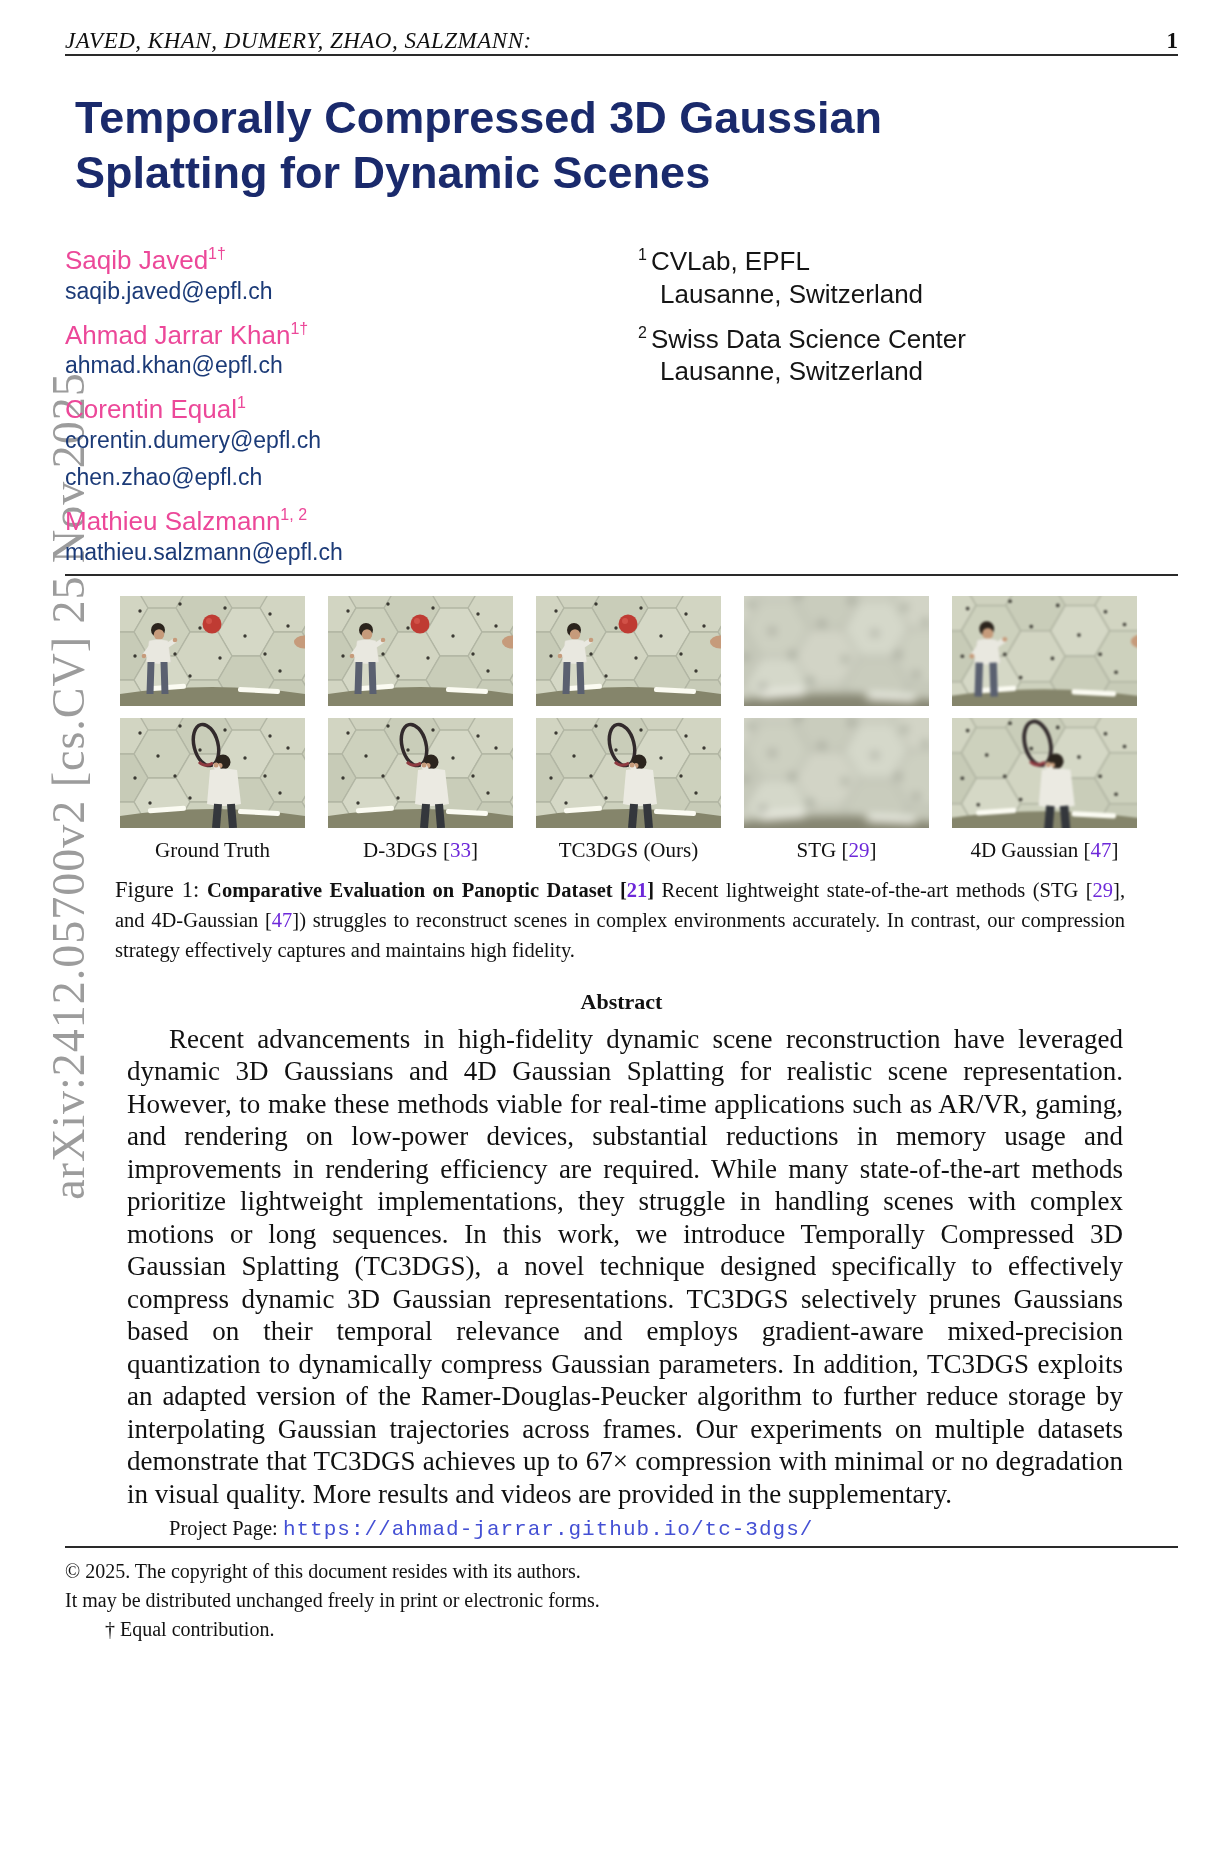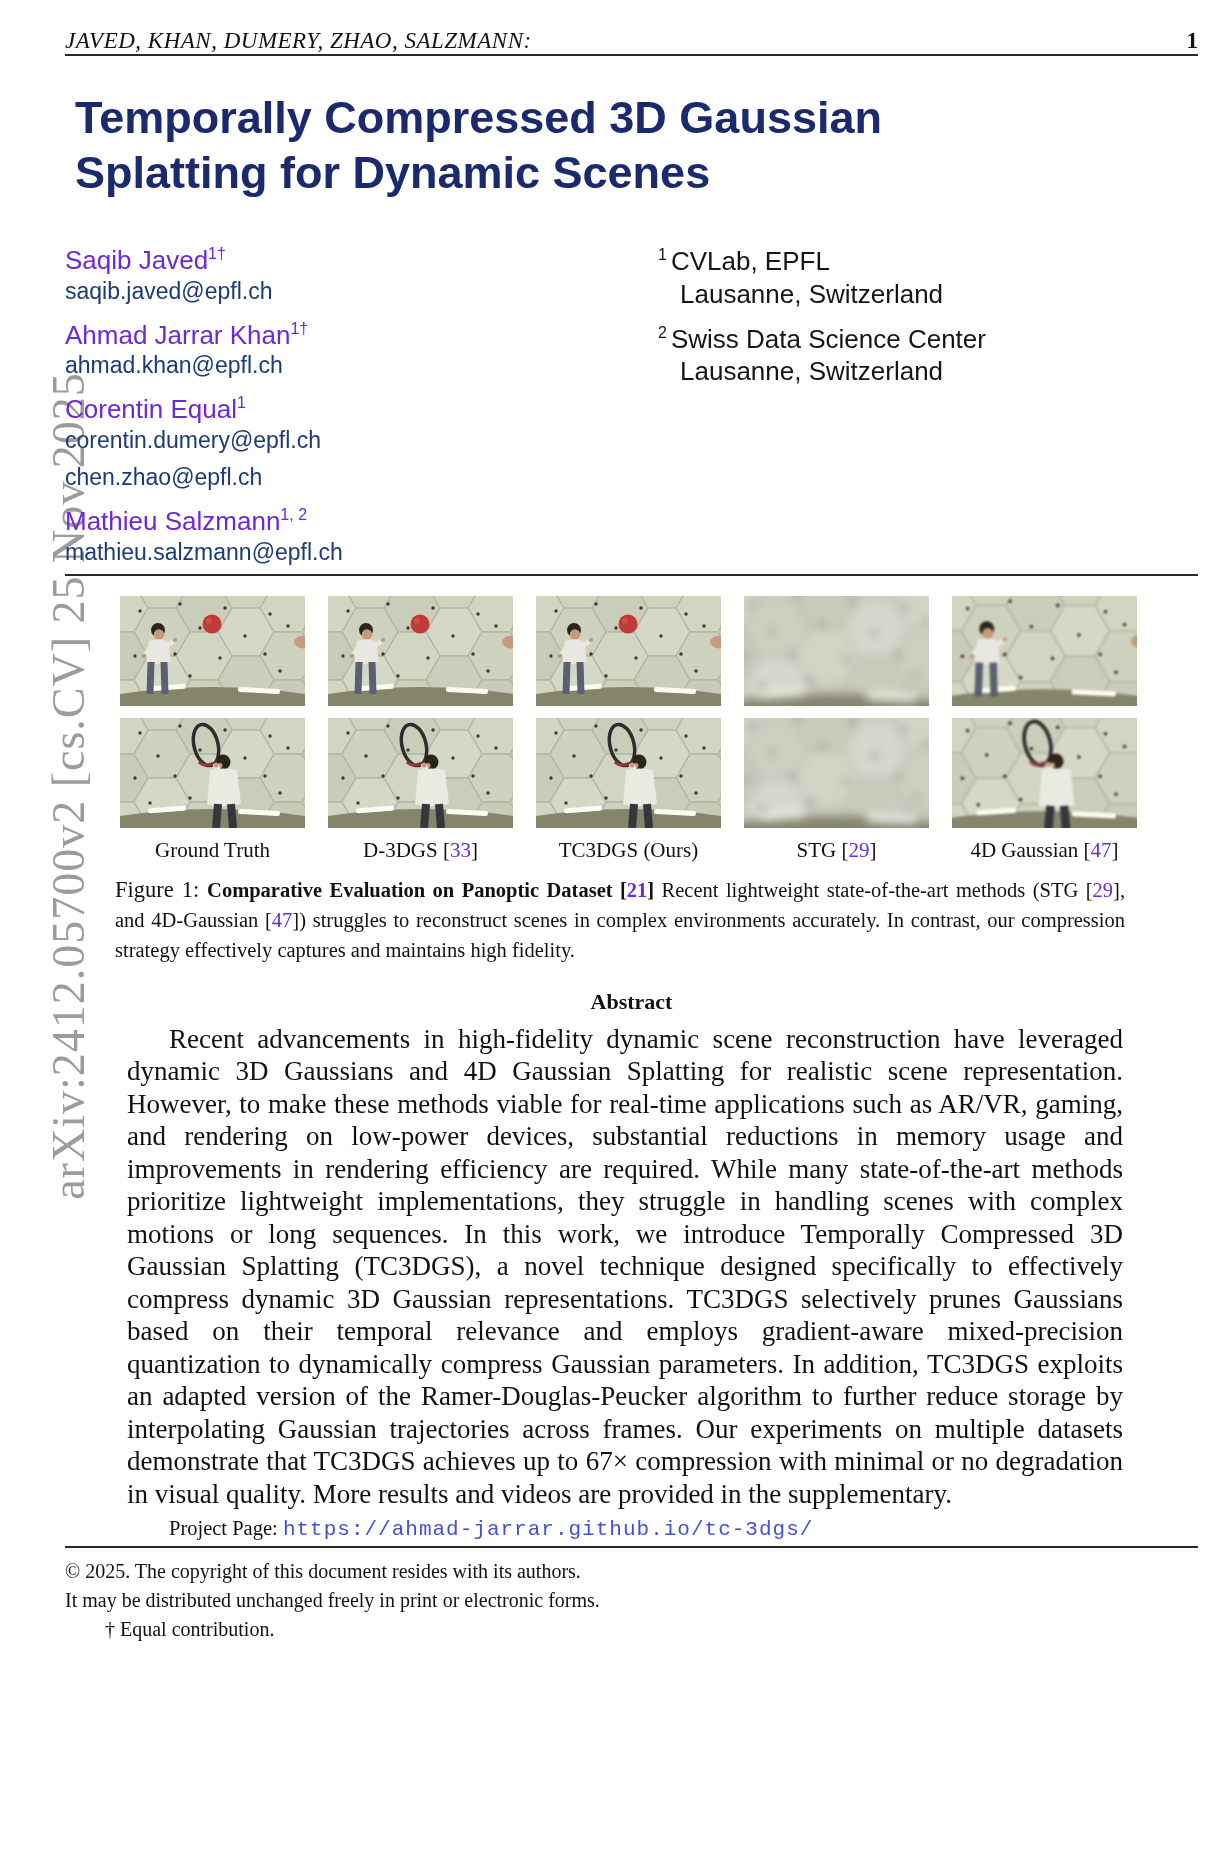--- a/index.html
+++ b/index.html
@@ -2,36 +2,36 @@
 <html><head>
 <meta charset="utf-8">
 <style>
   html,body{margin:0;padding:0;background:#ffffff;}
   body{width:1226px;height:1854px;overflow:hidden;position:relative;
        font-family:"Liberation Serif",serif;color:#111;}
   .watermark{position:absolute;left:-382px;top:760px;width:900px;height:52px;
        transform:rotate(-90deg);font-family:"Liberation Serif",serif;
        font-size:46px;color:#9c9c9c;text-align:center;letter-spacing:1px;
        z-index:0;white-space:nowrap;}
-  .page{position:relative;z-index:1;padding:0 28px 0 65px;}
+  .page{position:relative;z-index:1;padding:0 48px 0 65px;}
   
   .header{margin-top:28px;display:flex;justify-content:space-between;align-items:baseline;}
   .running-head{font-style:italic;font-size:23px;letter-spacing:.5px;}
   .page-number{font-weight:bold;font-size:23px;}
   hr.rule{border:none;border-top:2px solid #2a2a2a;margin:0;}
   .rule1{margin-top:11px;}
   
   h1.title{margin:34px 0 0 10px;font-family:"Liberation Sans",sans-serif;
        font-weight:700;font-size:45px;line-height:55px;color:#1a2a6c;}
   
   .authors-row{display:flex;justify-content:space-between;margin-top:38px;}
   .authors-col{flex:0 0 500px;}
   .affil-col{flex:0 0 540px;}
   .author{margin-bottom:7px;}
-  .author-name{font-family:"Liberation Sans",sans-serif;font-size:26px;line-height:32px;color:#6d28d9;}
+  .author-name{font-family:"Liberation Sans",sans-serif;font-size:26px;line-height:32px;color:#ec4899;}
   .author-name sup{font-size:16px;}
   .author-email{font-family:"Liberation Sans",sans-serif;font-size:23px;line-height:30px;color:#1b3a77;}
   .affil{margin-bottom:5px;}
   .affil-name{font-family:"Liberation Sans",sans-serif;font-size:26px;line-height:33px;color:#151515;}
   .affil-name sup{font-size:16px;margin-right:4px;}
   .affil-loc{font-family:"Liberation Sans",sans-serif;font-size:26px;line-height:33px;color:#151515;padding-left:22px;}
   .rule2{margin-top:118px;}
   
   .fig-grid{margin:20px 0 0 55px;display:grid;grid-template-columns:repeat(5,185px);
        column-gap:23px;row-gap:12px;}

